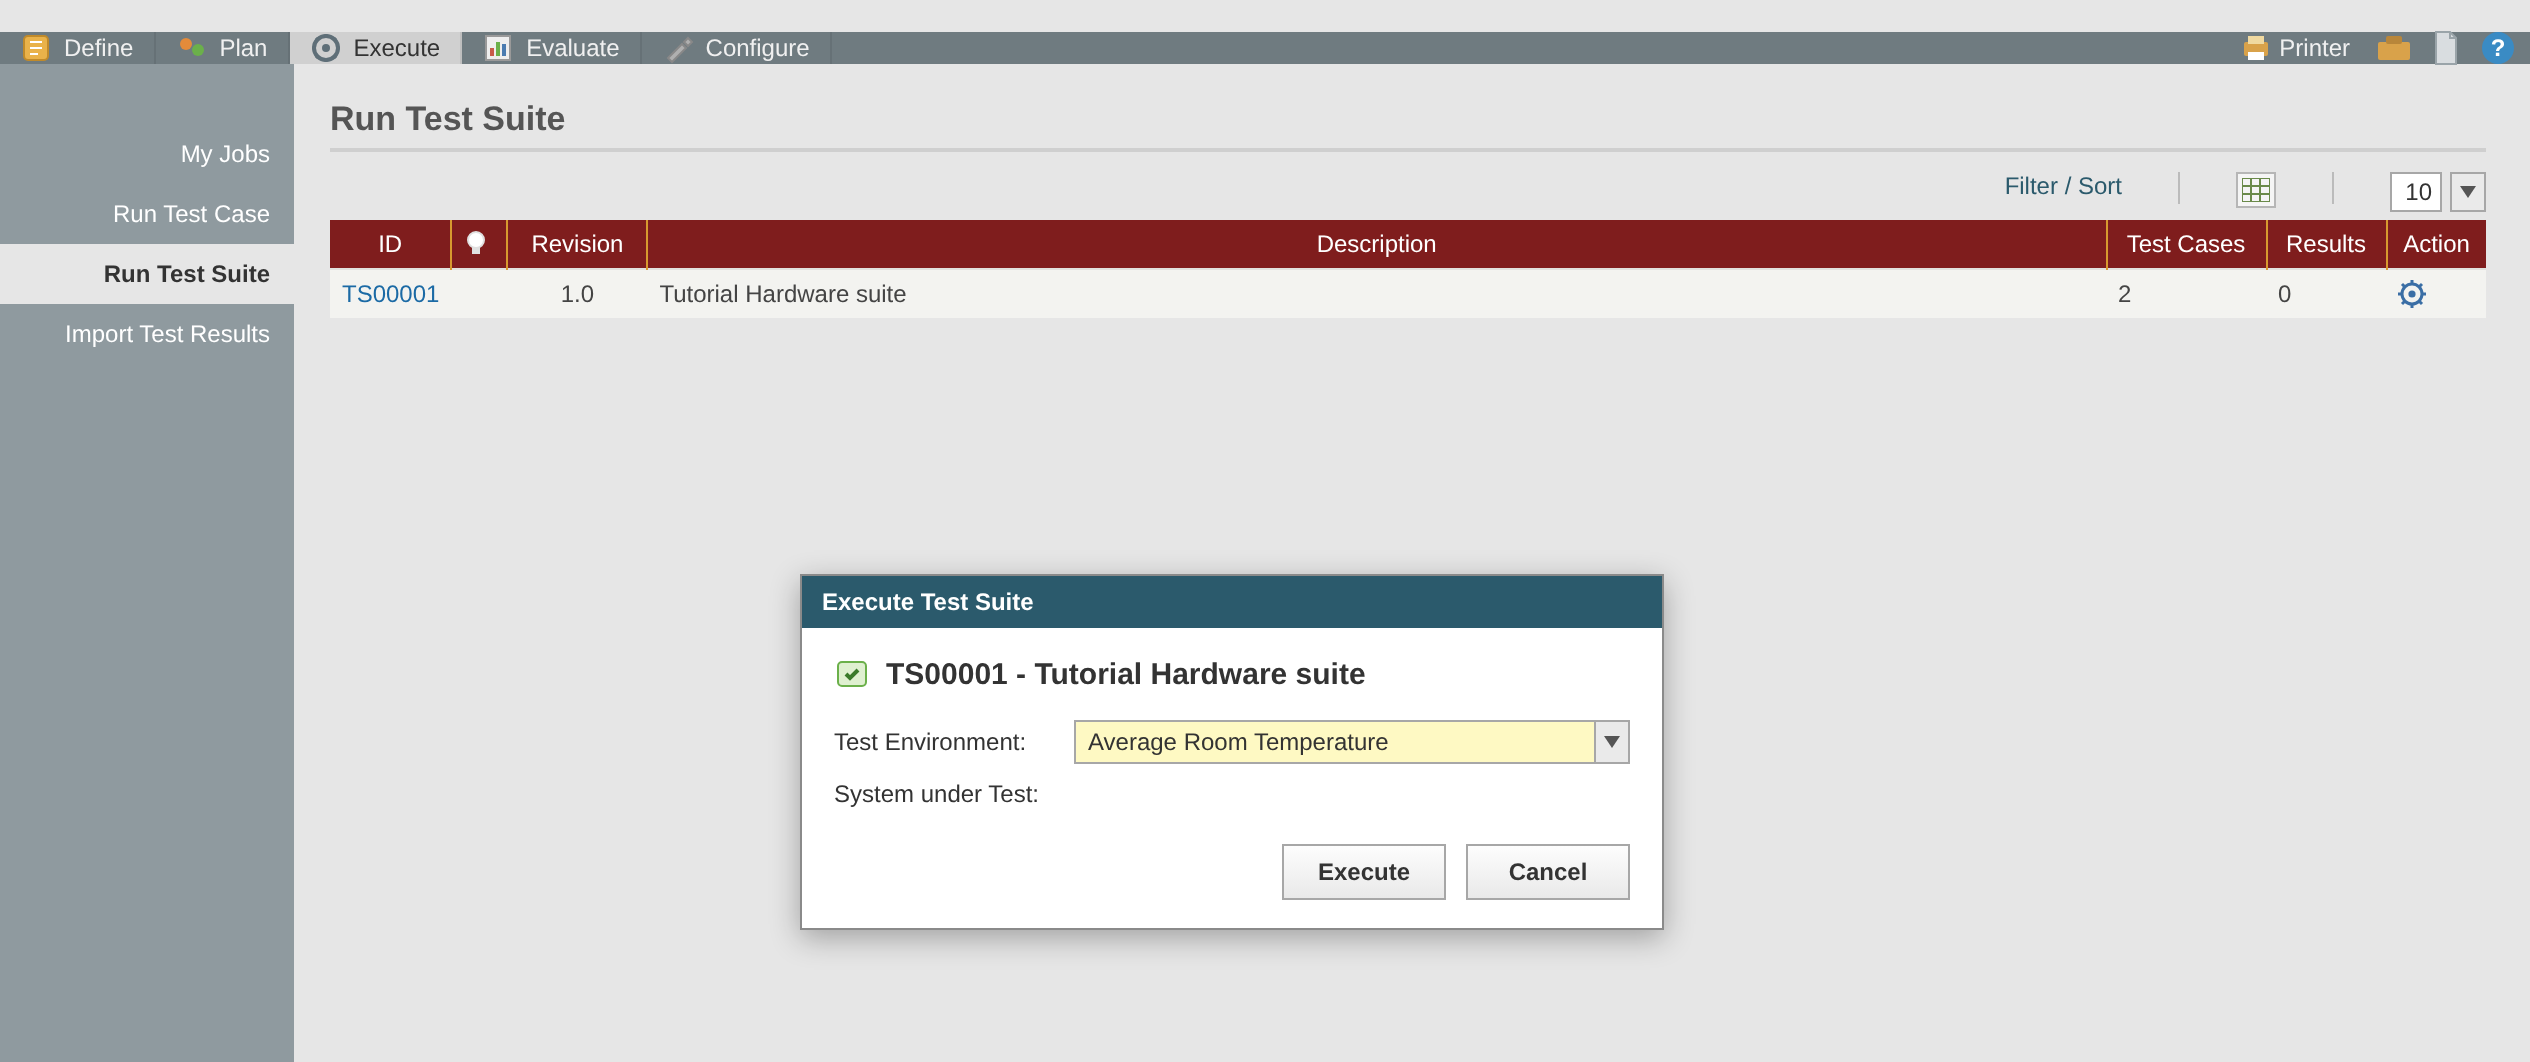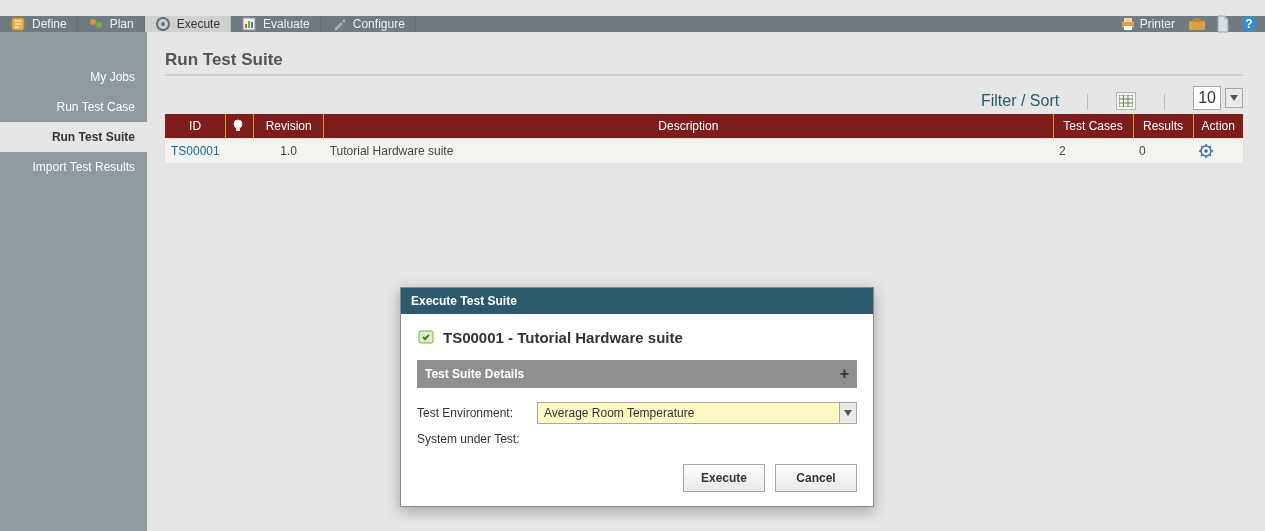--- a/index.html
+++ b/index.html
@@ -94,25 +94,25 @@
   }
   .title-underline {
     height: 2px;
     background: #cfcfcf;
     margin-bottom: 10px;
   }
 
   .filterbar {
     display: flex;
     justify-content: flex-end;
-    align-items: flex-end;
+    align-items: flex-start;
     gap: 28px;
     margin-bottom: 4px;
     color: #1b4f72;
-    font-size: 16px;
+    font-size: 12px;
   }
   .filterbar .divider { width:1px; height:16px; background:#bbb; }
   .filter-icon {
     width: 20px; height: 18px;
     border: 1px solid #b6b6b6;
     background: #f5f5f5;
     display:flex; align-items:center; justify-content:center;
     cursor:pointer;
   }
   .page-size {
@@ -159,21 +159,21 @@
   table.grid tbody td.idcell { color: #1b6aa5; }
   table.grid tbody td.center { text-align: center; }
   .bulb { color:#d0d0d0; }
   .gear-icon { color:#3a6ea5; font-size:13px; }
 
   
   .dialog {
     position: absolute;
     left: 400px;
     top: 287px;
-    width: 474px;
+    width: 432px;
     background: #fff;
     border: 1px solid #8a8a8a;
     box-shadow: 0 4px 14px rgba(0,0,0,0.3);
   }
   .dialog-head {
     background: #2b5a6c;
     color: #fff;
     font-size: 12px;
     font-weight: bold;
     padding: 6px 10px;
@@ -435,24 +435,20 @@
     <div class="suite-title">
       <span>
         <svg width="18" height="18">
             <rect x="2" y="3" width="14" height="12" rx="2" fill="#dff0d0" stroke="#6bb04a"></rect>
             <path d="M6 9l2 2 4-4" fill="none" stroke="#3a7a2a" stroke-width="2"></path>
           </svg>
       </span>
       <span>TS00001 - Tutorial Hardware suite</span>
     </div>
 
-    <div class="section-header">
-      <span>Test Suite Details</span>
-      <span class="plus">+</span>
-    </div>
 
     <div class="form-row">
       <label>Test Environment:</label>
       <div class="combo">
         <div class="combo-input">Average Room Temperature</div>
         <div class="dd-btn">
           <svg width="8" height="6">
               <path d="M0 0h8L4 6z" fill="#555"></path>
             </svg>
         </div>

